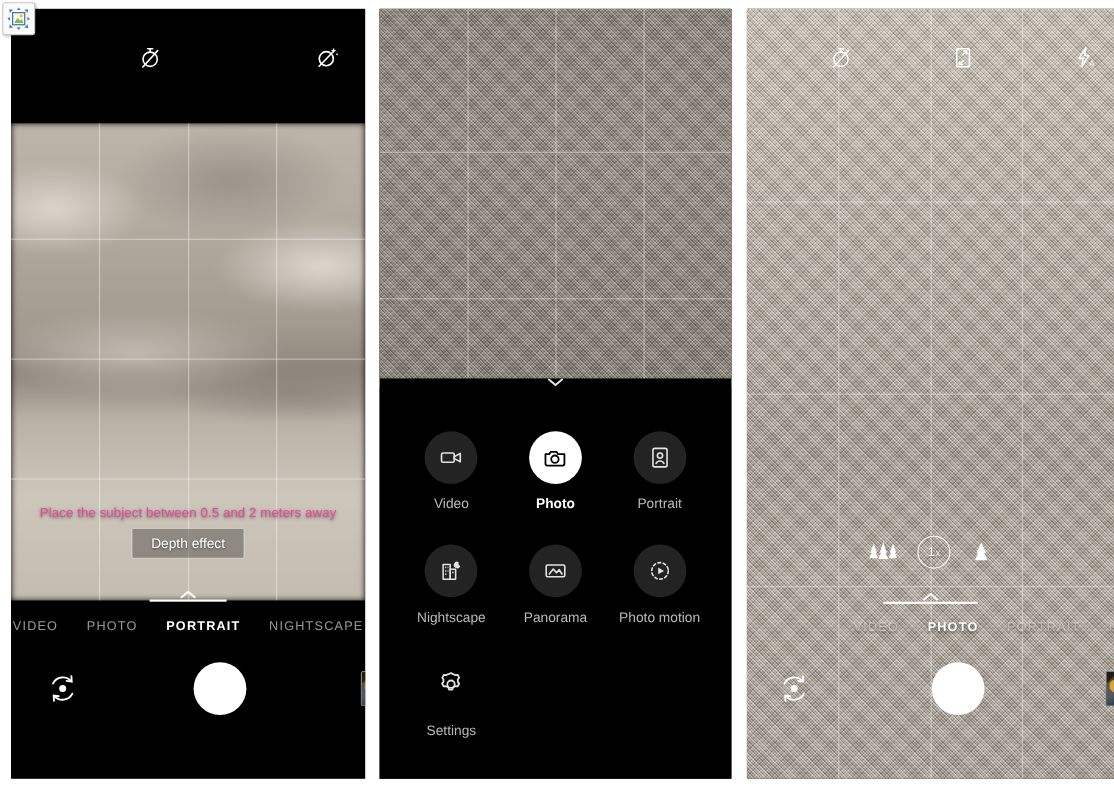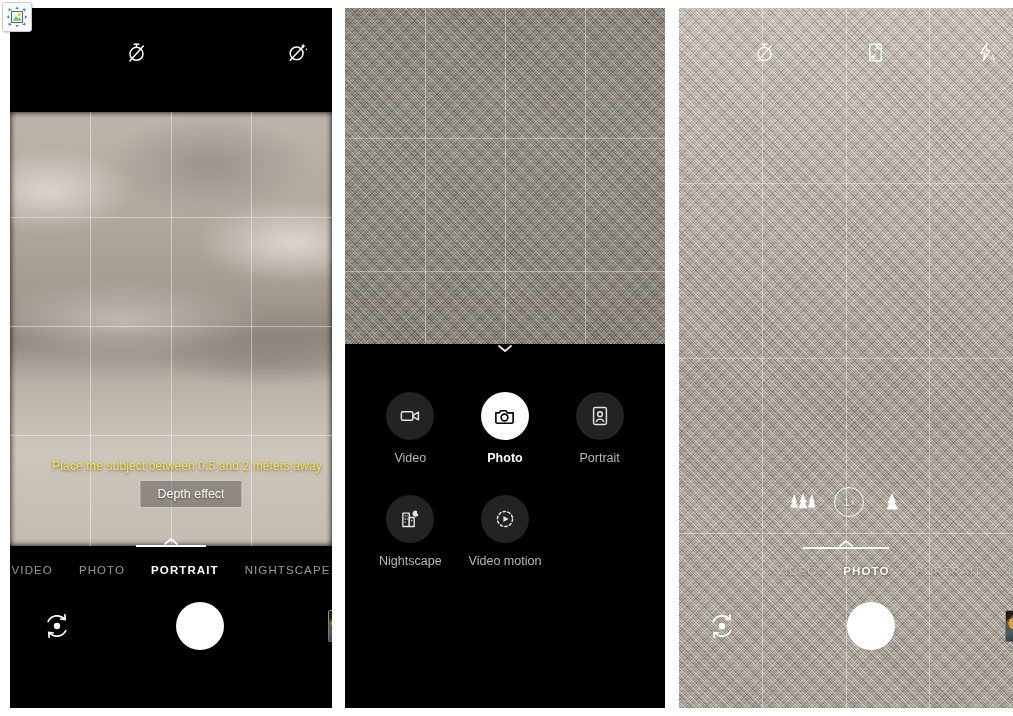--- a/index.html
+++ b/index.html
@@ -52,26 +52,26 @@
   .gridlines i.v{top:0;bottom:0;width:1px;}
   .gridlines i.h{left:0;right:0;height:1px;}
 
   
   .topbar{position:absolute;left:0;top:0;width:100%;display:flex;align-items:center;}
   .topbar .slot{flex:1;display:flex;align-items:center;justify-content:center;}
   .icn{display:inline-flex;align-items:center;justify-content:center;}
   .icn svg{display:block;}
 
   
-  .hint{position:absolute;left:16px;width:100%;text-align:center;color:#fde047;font-size:12px;letter-spacing:.1px;
+  .hint{position:absolute;left:0;width:100%;text-align:center;color:#ec4899;font-size:12px;letter-spacing:.1px;
         text-shadow:0 1px 3px rgba(0,0,0,.55);}
   .depth-btn{position:absolute;left:50%;transform:translateX(-50%);
         border:1px solid rgba(255,255,255,.55);background:rgba(70,68,64,.45);
         color:#fff;font-size:12.5px;padding:6px 17px;border-radius:2px;white-space:nowrap;
-        text-shadow:0 1px 2px rgba(0,0,0,.5);margin-left:20px;}
+        text-shadow:0 1px 2px rgba(0,0,0,.5);}
 
   
   .chev{position:absolute;left:50%;transform:translateX(-50%);}
   .mode-indicator{position:absolute;left:50%;transform:translateX(-50%);height:2px;width:70px;background:#fff;}
 
   
   .modestrip{position:absolute;left:0;width:100%;display:flex;align-items:center;justify-content:center;gap:0;}
   .modestrip .m{font-size:11.5px;letter-spacing:1.1px;color:rgba(255,255,255,.58);white-space:nowrap;padding:0 13px;}
   .modestrip .m.active{color:#fff;font-weight:bold;}
   .modestrip.ghost .m{color:rgba(240,238,233,.52);text-shadow:0 1px 2px rgba(0,0,0,.35);}
@@ -258,33 +258,55 @@
                   <line x1="13.1" y1="13.6" x2="14.6" y2="13.6"></line>
                 <path d="M19.6 3.2 a3.3 3.3 0 1 0 1.6 4.1 a3.5 3.5 0 0 1-1.6-4.1 Z" fill="#e3e3e3" stroke="none"></path>
               </svg>
             </span>
           </span>
           <span class="mlabel">Nightscape</span>
         </div>
 
 
 
+        <div class="mcell">
+          <span class="mcirc">
+            <span class="icn">
+              <svg width="22" height="22" viewBox="0 0 24 24" fill="none" stroke="#e3e3e3" stroke-width="1.6" stroke-linejoin="round">
+                <rect x="2.8" y="6.2" width="18.4" height="11.6" rx="1.4"></rect>
+                <polyline points="5.4,15.6 9.8,10.2 13,13.8 15.6,10.8 18.8,15.6"></polyline>
+              </svg>
+            </span>
+          </span>
+          <span class="mlabel">Panorama</span>
+        </div>
 
         <div class="mcell">
           <span class="mcirc">
             <span class="icn">
               <svg width="22" height="22" viewBox="0 0 24 24" fill="none" stroke="#e3e3e3" stroke-width="1.6" stroke-linecap="round">
                 <circle cx="12" cy="12" r="8.2" stroke-dasharray="2.6 2.6"></circle>
                 <path d="M10.2 8.6 L16 12 L10.2 15.4 Z" fill="#e3e3e3" stroke="none"></path>
               </svg>
             </span>
           </span>
-          <span class="mlabel">Video motion</span>
-        </div>
-
+          <span class="mlabel">Photo motion</span>
+        </div>
+
+        <div class="mcell">
+          <span class="mcirc bare">
+            <span class="icn">
+              <svg width="26" height="26" viewBox="0 0 24 24" fill="none" stroke="#e3e3e3" stroke-width="1.5" stroke-linejoin="round">
+                <circle cx="12" cy="12" r="3.1"></circle>
+                <path d="M12 2.6 l1.7 1.0 a8.4 8.4 0 0 1 1.9 0.8 l1.9-0.3 1.4 2.4 -1.2 1.5 a8.4 8.4 0 0 1 0 2.0 l1.2 1.5 -1.4 2.4 -1.9-0.3 a8.4 8.4 0 0 1-1.9 1.1 l-0.6 1.8 h-2.8 l-0.6-1.8 a8.4 8.4 0 0 1-1.9-1.1 l-1.9 0.3 -1.4-2.4 1.2-1.5 a8.4 8.4 0 0 1 0-2.0 L4.7 6.5 6.1 4.1 8 4.4 a8.4 8.4 0 0 1 1.9-0.8 Z"></path>
+              </svg>
+            </span>
+          </span>
+          <span class="mlabel">Settings</span>
+        </div>
 
       </div>
     </div>
   </div>
 
   <div class="panel p3">
 
     <div class="preview" style="top:0;height:700px;">
       <div class="tex tex-weave-light"></div>
       <div class="gridlines">

